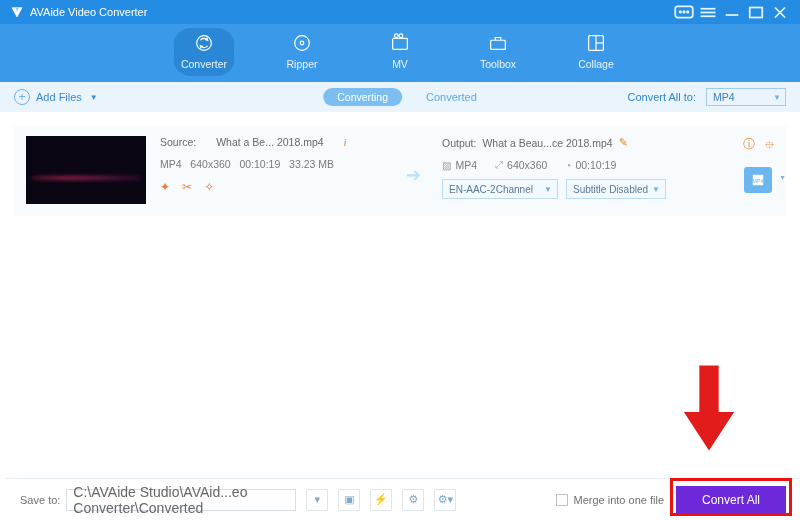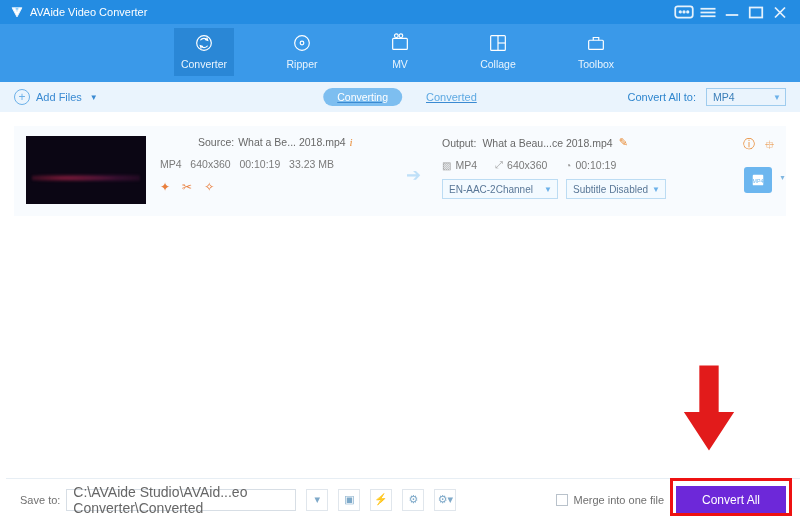--- a/index.html
+++ b/index.html
@@ -7,45 +7,45 @@
 
   
   .titlebar { height: 24px; background: #248ce2; display: flex; align-items: center; padding: 0 10px; color: #fff; font-size: 11px; }
   .titlebar .logo { width: 14px; height: 14px; margin-right: 6px; }
   .titlebar .spacer { flex: 1; }
   .titlebar .winbtn { width: 20px; height: 14px; display: flex; align-items: center; justify-content: center; margin-left: 4px; cursor: pointer; }
   .titlebar svg { stroke: #e6f2fc; stroke-width: 1.4; fill: none; }
 
   
   .ribbon { height: 58px; background: #3a99e9; display: flex; justify-content: center; align-items: flex-start; padding-top: 4px; gap: 38px; }
-  .navitem { width: 60px; display: flex; flex-direction: column; align-items: center; gap: 4px; color: #e9f4fd; font-size: 10.5px; cursor: pointer; padding: 4px 0 6px; border-radius: 0; }
+  .navitem { width: 60px; display: flex; flex-direction: column; align-items: center; gap: 4px; color: #e9f4fd; font-size: 10.5px; cursor: pointer; padding: 4px 0 6px; border-radius: 16px; }
   .navitem.active { background: #2a87d6; }
   .navitem .navicon { width: 22px; height: 22px; }
   .navitem svg { stroke: #fff; fill: none; stroke-width: 1.3; }
 
   
   .toolbar { height: 30px; background: #eaf4fd; display: flex; align-items: center; padding: 0 14px; font-size: 11px; color: #3a8ad2; }
   .addfiles { display: flex; align-items: center; gap: 6px; cursor: pointer; }
   .addfiles .plus { width: 16px; height: 16px; border: 1.3px solid #6cb1e9; border-radius: 50%; display: flex; align-items: center; justify-content: center; font-size: 12px; color: #6cb1e9; line-height: 1; }
   .chev { font-size: 8px; margin-left: 2px; }
-  .tabsmid { position: absolute; left: 50%; transform: translateX(-50%); display: flex; gap: 24px; align-items: center; text-decoration: underline; }
+  .tabsmid { position: absolute; left: 50%; transform: translateX(-50%); display: flex; gap: 24px; align-items: center; }
   .pill { background: #7dbef0; color: #fff; padding: 3px 14px; border-radius: 10px; font-size: 10.5px; }
   .tablink { color: #5ea9e2; cursor: pointer; }
   .convertall-to { margin-left: auto; display: flex; align-items: center; gap: 10px; color: #2f86ce; }
   .fmtbox { width: 80px; height: 18px; border: 1px solid #9fccee; background: #eaf4fd; display: flex; align-items: center; padding: 0 6px; font-size: 10.5px; color: #3b7fb9; position: relative; }
   .fmtbox .dd { position: absolute; right: 4px; font-size: 8px; color: #6cb1e9; }
 
   
   .filearea { padding: 14px 14px 0; }
   .filerow { background: #f8fbfe; height: 90px; display: flex; padding: 10px 12px; position: relative; }
   .thumb { width: 120px; height: 68px; background: #0b0614; margin-right: 14px; position: relative; overflow: hidden; }
   .thumb::after { content: ""; position: absolute; left: 6px; right: 6px; top: 36px; height: 12px; background: radial-gradient(ellipse at 30% 50%, rgba(200,40,80,.6), transparent 50%), radial-gradient(ellipse at 70% 50%, rgba(120,30,90,.5), transparent 55%); filter: blur(1px); }
 
   .srcblock { width: 230px; font-size: 10.5px; color: #686868; }
-  .srcline { display: flex; align-items: center; gap: 4px; margin-bottom: 10px; margin-left: 38px; }
+  .srcline { display: flex; align-items: center; gap: 20px; margin-bottom: 10px; }
   .srcline .i-icon { color: #e88a34; font-style: italic; font-family: serif; font-size: 11px; cursor: pointer; }
   .meta { color: #7a7a7a; margin-bottom: 10px; }
   .tinyicons { display: flex; gap: 12px; }
   .tinyicons span { color: #e97f3d; cursor: pointer; font-size: 12px; }
 
   .arrow-mid { position: absolute; left: 392px; top: 38px; color: #bfe0f8; font-size: 18px; }
 
   .outblock { position: absolute; left: 428px; top: 10px; width: 250px; font-size: 10.5px; color: #686868; text-align: right; }
   .outline1 { display: flex; align-items: center; gap: 6px; margin-bottom: 10px; }
   .outline1 .pencil { color: #e88a34; font-size: 11px; cursor: pointer; }
@@ -143,32 +143,32 @@
   <div class="navitem">
     <span class="navicon"><svg viewBox="0 0 24 24">
           <rect x="4" y="7" width="16" height="12" rx="1"></rect>
           <circle cx="8" cy="4" r="2"></circle>
           <circle cx="13" cy="4" r="2"></circle>
         </svg></span>
     <span>MV</span>
   </div>
   <div class="navitem">
     <span class="navicon"><svg viewBox="0 0 24 24">
+          <rect x="4" y="9" width="16" height="10" rx="1"></rect>
+          <path d="M9 9V6h6v3"></path>
+        </svg></span>
+    <span>Toolbox</span>
+  </div>
+  <div class="navitem">
+    <span class="navicon"><svg viewBox="0 0 24 24">
           <rect x="4" y="4" width="16" height="16" rx="1"></rect>
           <line x1="12" y1="4" x2="12" y2="20"></line>
           <line x1="12" y1="12" x2="20" y2="12"></line>
         </svg></span>
     <span>Collage</span>
-  </div>
-  <div class="navitem">
-    <span class="navicon"><svg viewBox="0 0 24 24">
-          <rect x="4" y="9" width="16" height="10" rx="1"></rect>
-          <path d="M9 9V6h6v3"></path>
-        </svg></span>
-    <span>Toolbox</span>
   </div>
 </div>
 
 <div class="toolbar">
   <div class="addfiles">
     <span class="plus">+</span>
     <span>Add Files</span>
     <span class="chev">▼</span>
   </div>
   <div class="tabsmid">

